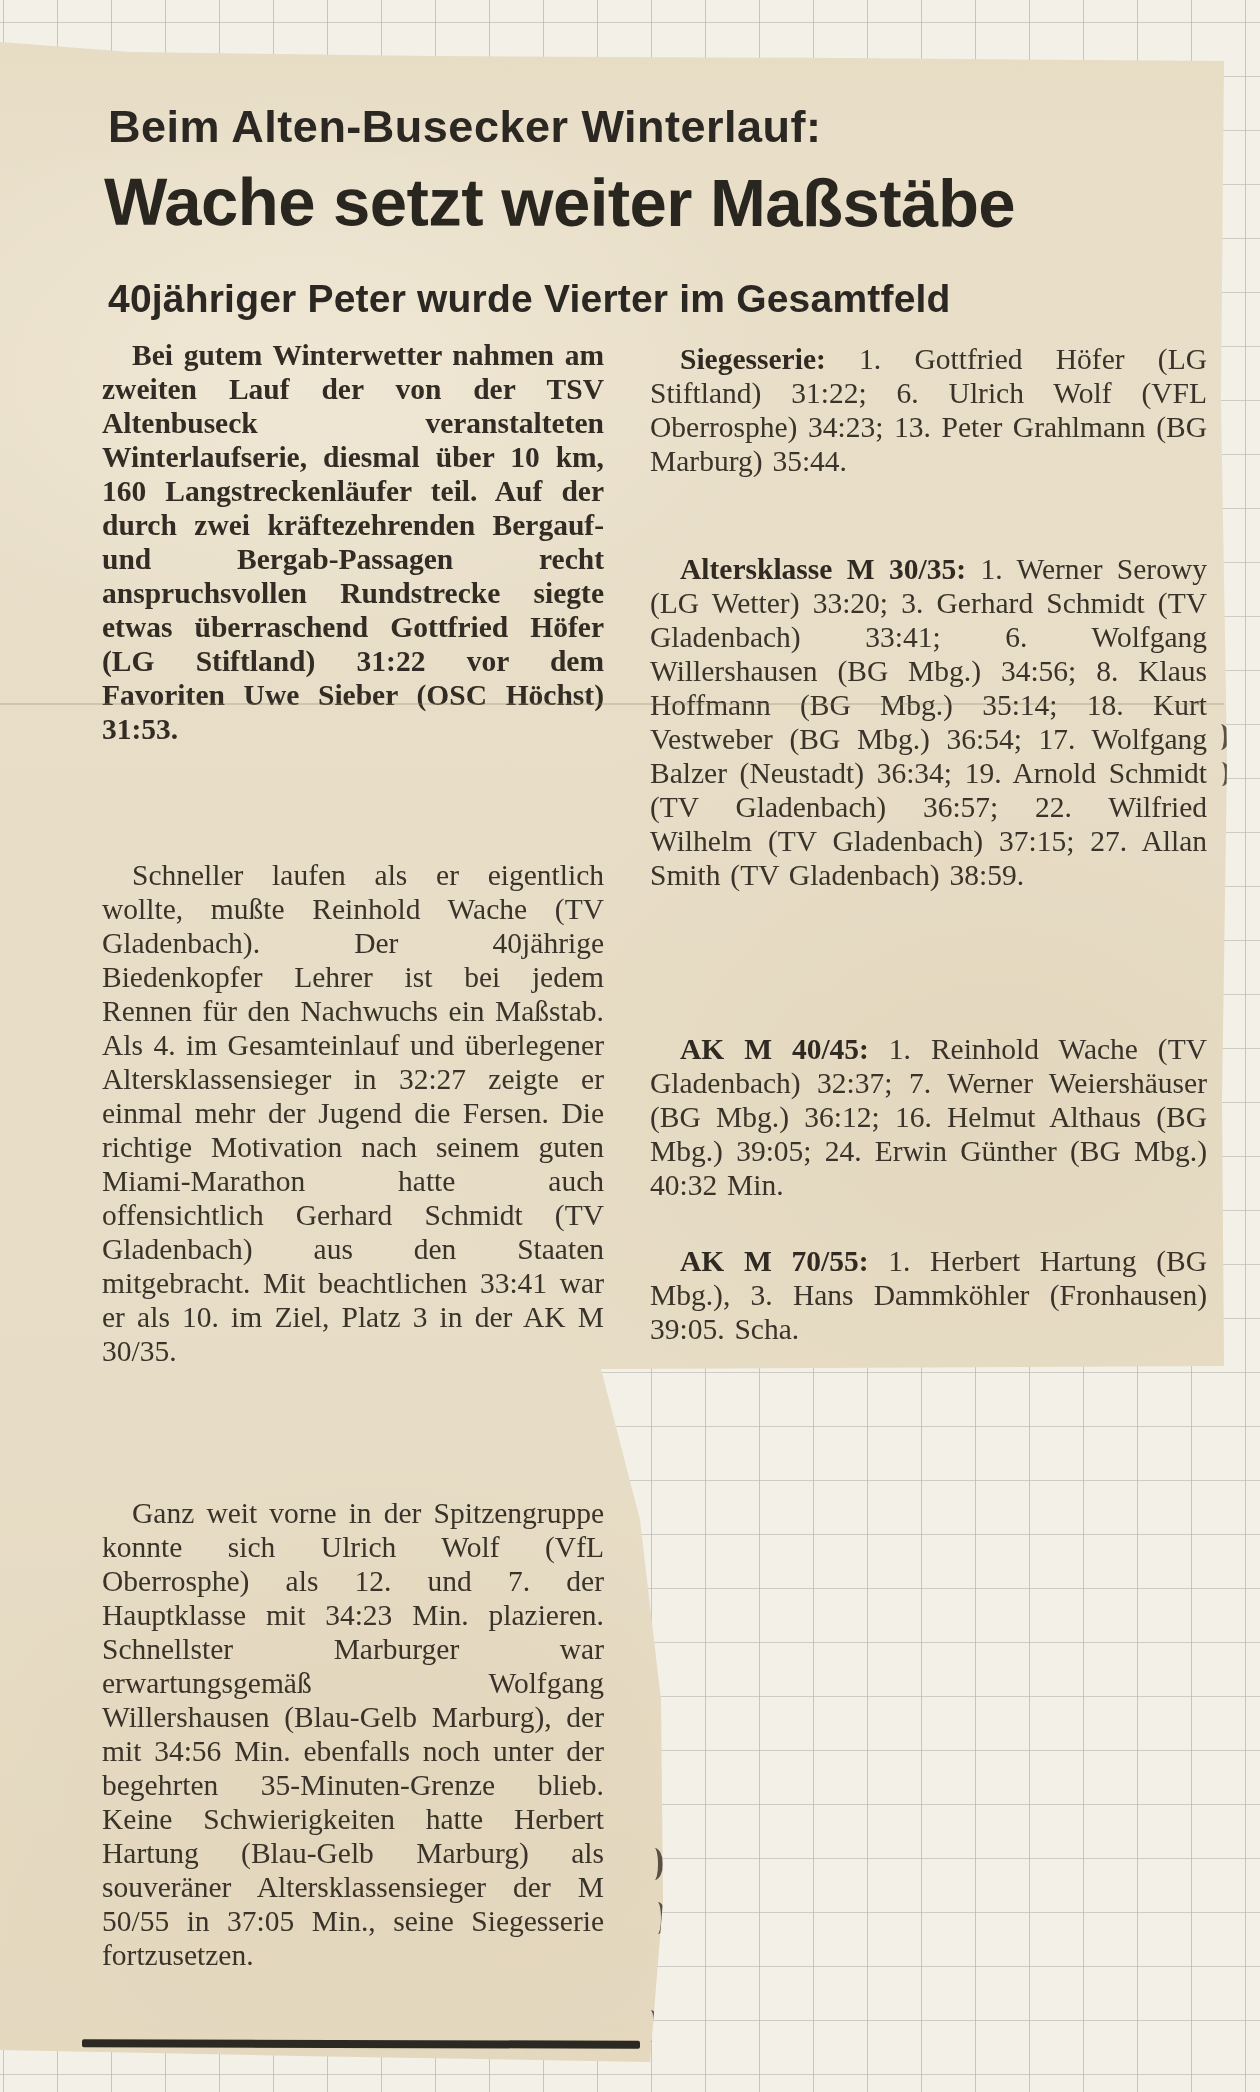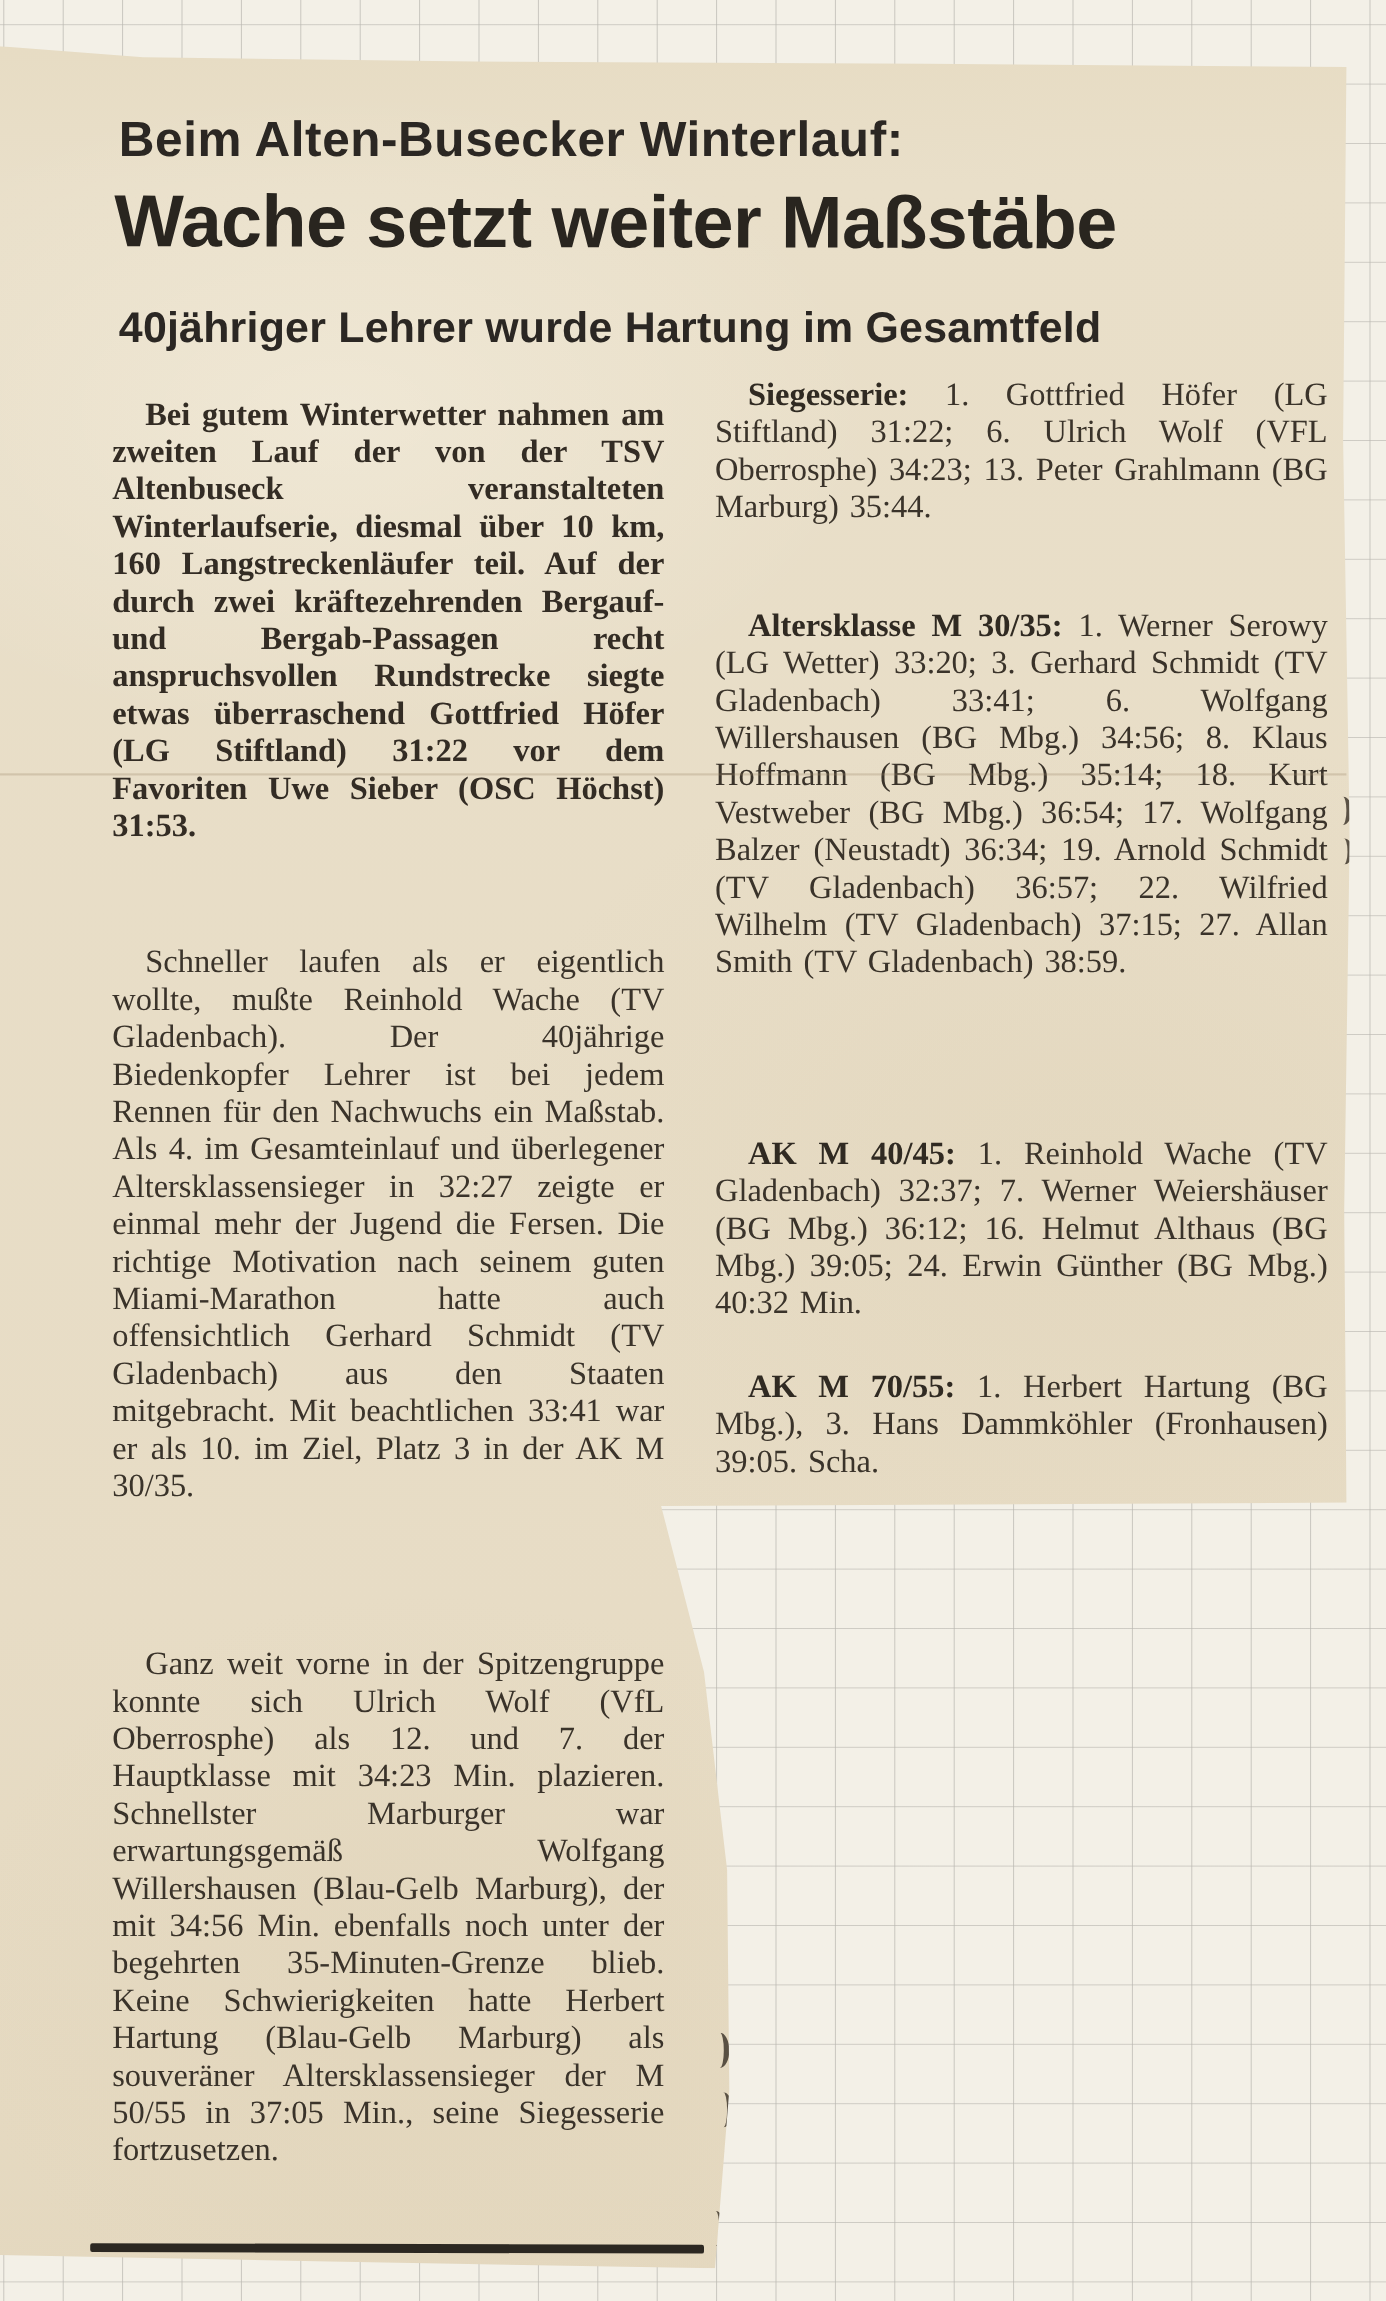--- a/index.html
+++ b/index.html
@@ -51,21 +51,21 @@
   }
   .body{
     position:absolute;margin:0;
     font-size:29.5px;line-height:34px;color:#3a332a;
     text-align:justify;text-indent:30px;word-spacing:2.5px;
   }
   .lc{left:102px;width:502px;}
   .rc{left:650px;width:557px;}
   .bold{font-weight:bold;color:#332c24;}
   .lead{font-weight:bold;color:#302a22;}
-  .p1{top:360px;}
+  .p1{top:338px;}
   .p2{top:858px;}
   .p3{top:1476px;margin-top:20px;}
   .s1{top:342px;}
   .s2{top:552px;}
   .s3{top:1032px;}
   .s4{top:1244px;}
   .endrule{
     position:absolute;left:82px;top:2040px;width:558px;height:8px;
     background:#2c2822;transform:rotate(.15deg);border-radius:2px;
   }
@@ -86,21 +86,21 @@
   .em6{left:1213px;top:762px;height:24px;}
 </style>
 </head>
 <body>
 
 <div class="board">
   <div class="clipping">
 
     <div class="kicker">Beim Alten-Busecker Winterlauf:</div>
     <h1 class="headline">Wache setzt weiter Maßstäbe</h1>
-    <div class="subhead">40jähriger Lehrer wurde Hartung im Gesamtfeld</div>
+    <div class="subhead">40jähriger Peter wurde Vierter im Gesamtfeld</div>
 
     <p class="body lc bold p1">Bei gutem Winterwetter nahmen am zweiten Lauf der von der TSV Altenbuseck veranstalteten Winterlaufserie, diesmal über 10 km, 160 Langstreckenläufer teil. Auf der durch zwei kräftezehrenden Bergauf- und Bergab-Passagen recht anspruchsvollen Rundstrecke siegte etwas überraschend Gottfried Höfer (LG Stiftland) 31:22 vor dem Favoriten Uwe Sieber (OSC Höchst) 31:53.</p>
     <p class="body lc p2">Schneller laufen als er eigentlich wollte, mußte Reinhold Wache (TV Gladenbach). Der 40jährige Biedenkopfer Lehrer ist bei jedem Rennen für den Nachwuchs ein Maßstab. Als 4. im Gesamteinlauf und überlegener Altersklassensieger in 32:27 zeigte er einmal mehr der Jugend die Fersen. Die richtige Motivation nach seinem guten Miami-Marathon hatte auch offensichtlich Gerhard Schmidt (TV Gladenbach) aus den Staaten mitgebracht. Mit beachtlichen 33:41 war er als 10. im Ziel, Platz 3 in der AK M 30/35.</p>
     <p class="body lc p3">Ganz weit vorne in der Spitzengruppe konnte sich Ulrich Wolf (VfL Oberrosphe) als 12. und 7. der Hauptklasse mit 34:23 Min. plazieren. Schnellster Marburger war erwartungsgemäß Wolfgang Willershausen (Blau-Gelb Marburg), der mit 34:56 Min. ebenfalls noch unter der begehrten 35-Minuten-Grenze blieb. Keine Schwierigkeiten hatte Herbert Hartung (Blau-Gelb Marburg) als souveräner Altersklassensieger der M 50/55 in 37:05 Min., seine Siegesserie fortzusetzen.</p>
 
     <p class="body rc s1"><span class="lead">Siegesserie:</span><span> 1. Gottfried Höfer (LG Stiftland) 31:22; 6. Ulrich Wolf (VFL Oberrosphe) 34:23; 13. Peter Grahlmann (BG Marburg) 35:44.</span></p>
 
     <p class="body rc s2"><span class="lead">Altersklasse M 30/35:</span><span> 1. Werner Serowy (LG Wetter) 33:20; 3. Gerhard Schmidt (TV Gladenbach) 33:41; 6. Wolfgang Willershausen (BG Mbg.) 34:56; 8. Klaus Hoffmann (BG Mbg.) 35:14; 18. Kurt Vestweber (BG Mbg.) 36:54; 17. Wolfgang Balzer (Neustadt) 36:34; 19. Arnold Schmidt (TV Gladenbach) 36:57; 22. Wilfried Wilhelm (TV Gladenbach) 37:15; 27. Allan Smith (TV Gladenbach) 38:59.</span></p>
 
     <p class="body rc s3"><span class="lead">AK M 40/45:</span><span> 1. Reinhold Wache (TV Gladenbach) 32:37; 7. Werner Weiershäuser (BG Mbg.) 36:12; 16. Helmut Althaus (BG Mbg.) 39:05; 24. Erwin Günther (BG Mbg.) 40:32 Min.</span></p>

